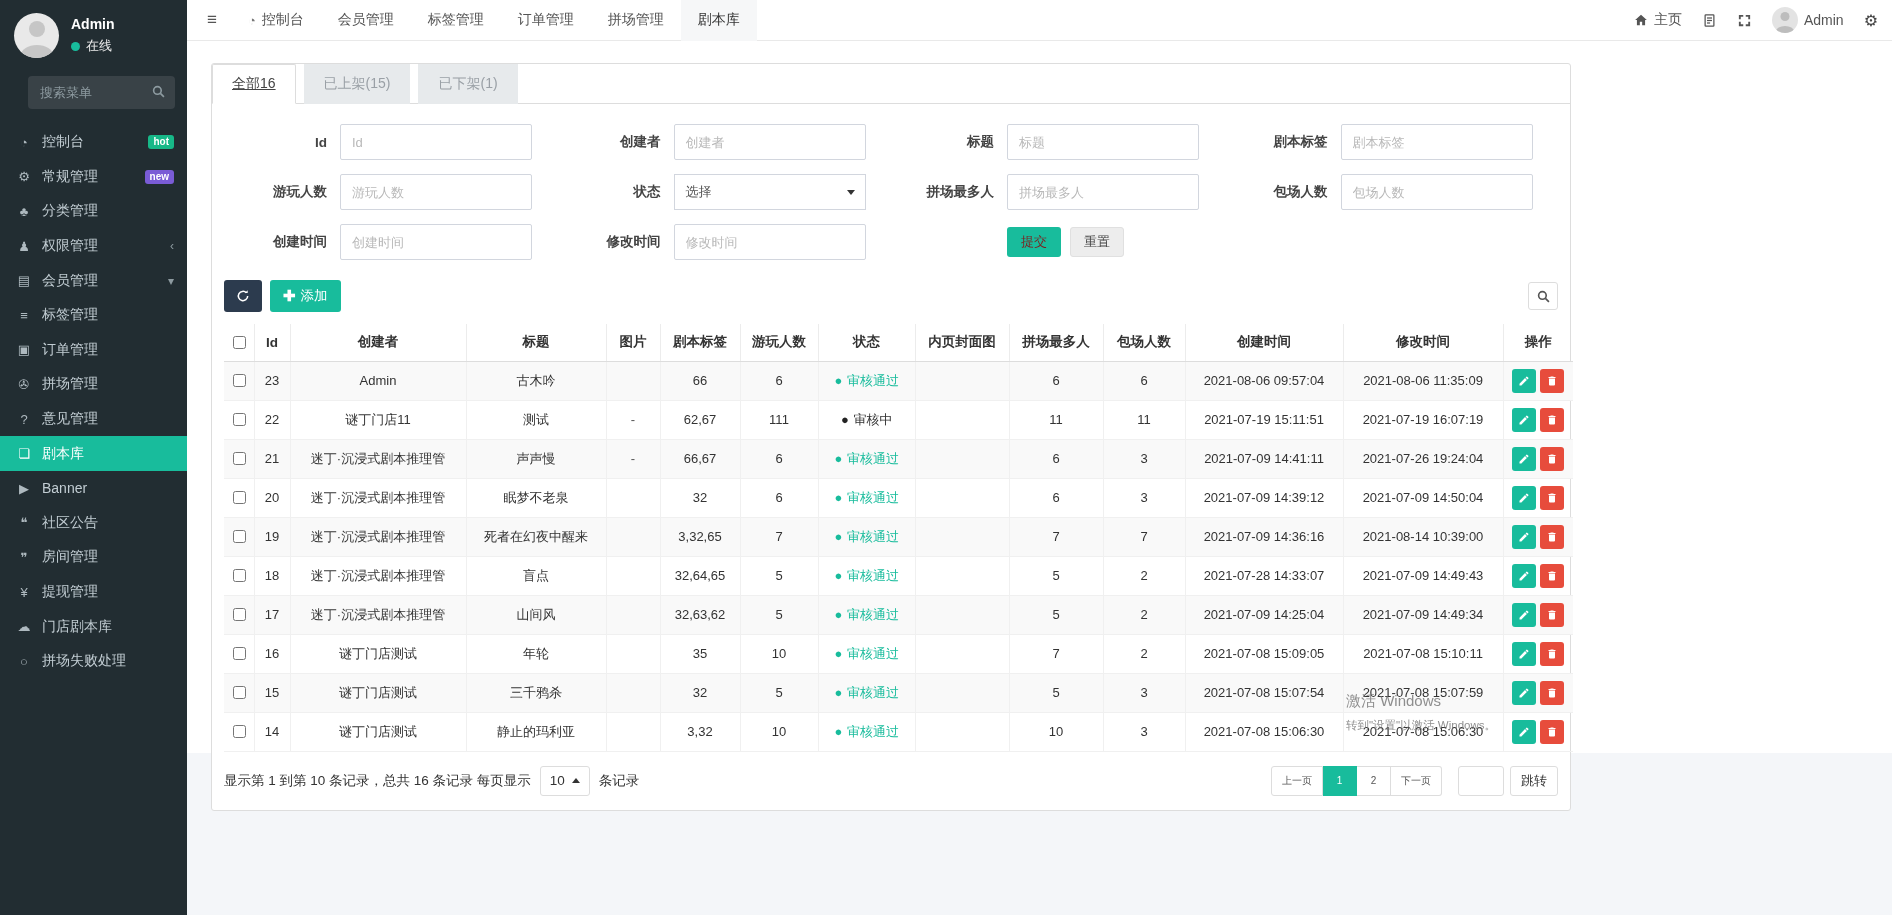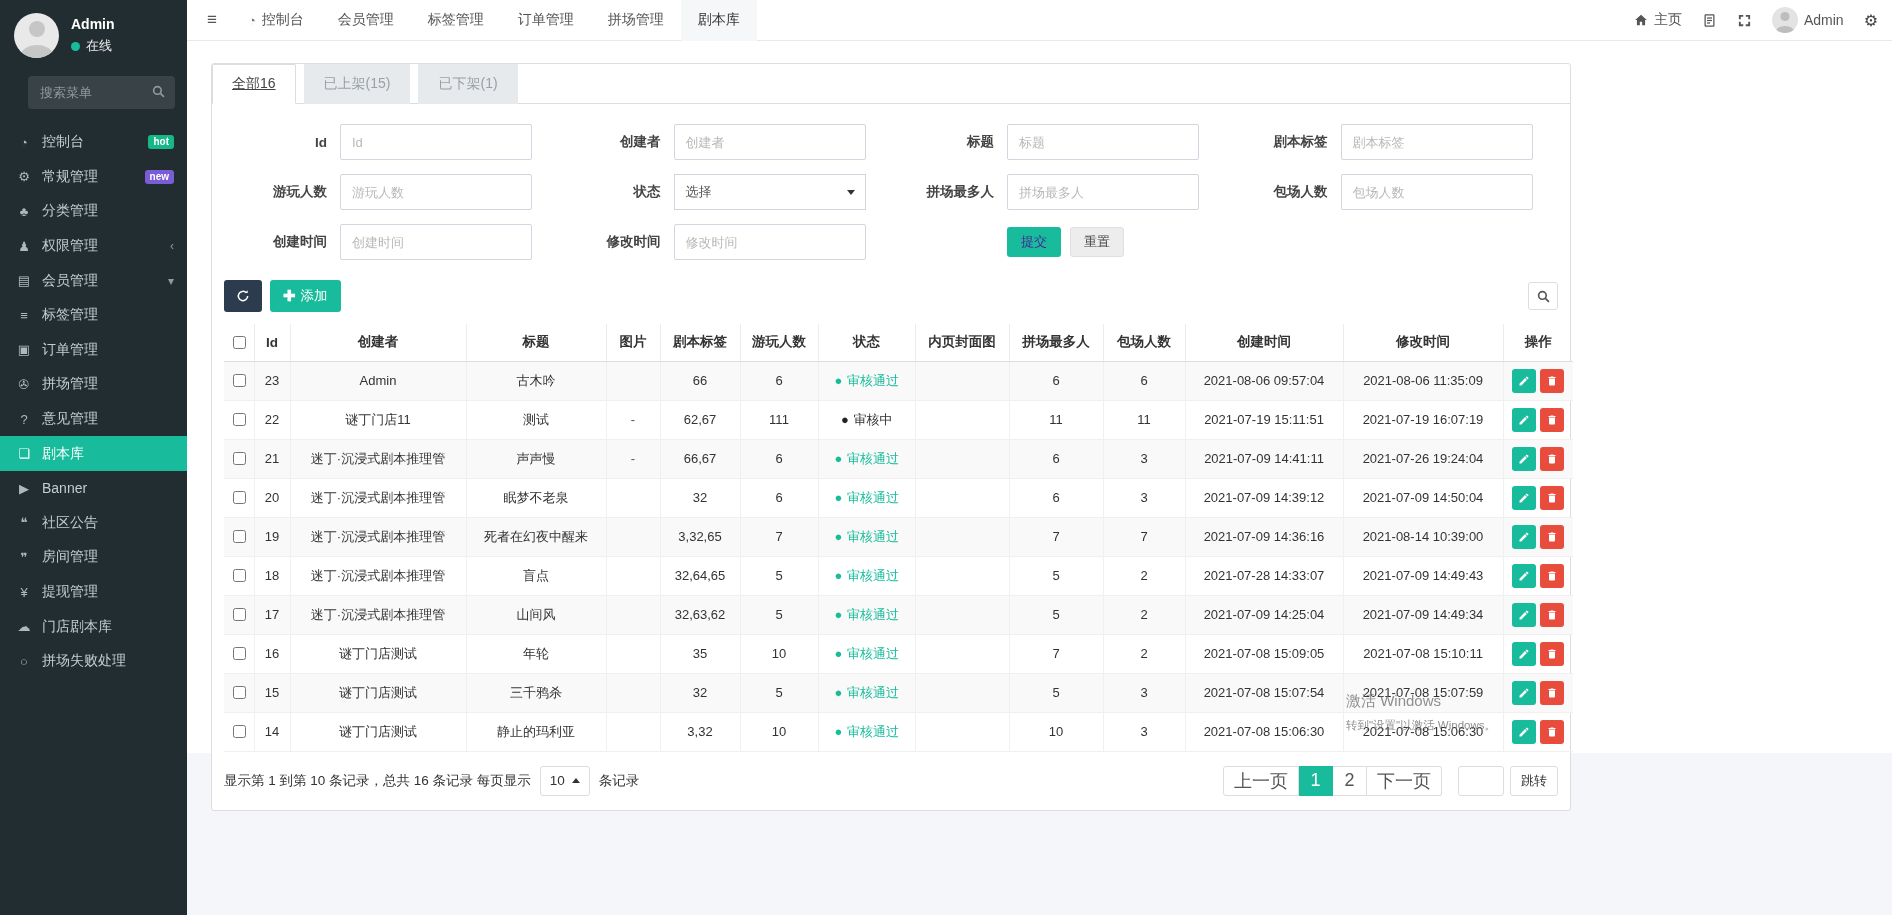--- a/index.html
+++ b/index.html
@@ -58,21 +58,21 @@
   
   .filters { display:grid; grid-template-columns:repeat(4,1fr); row-gap:14px; padding:20px 0 4px; }
   .field { display:flex; align-items:center; }
   .field label { width:116px; text-align:right; padding-right:13px; font-size:13.5px; color:#444; font-weight:bold; flex-shrink:0; }
   .field input { flex:1; max-width:192px; height:36px; border:1px solid #d2d6de; border-radius:2px; padding:0 11px; font-size:13px; color:#555; outline:none; }
   .field input::placeholder { color:#b8b8b8; }
   .sel { flex:1; max-width:192px; height:36px; border:1px solid #d2d6de; border-radius:0; background:#fff; display:flex; align-items:center; padding:0 11px; font-size:13px; color:#555; position:relative; cursor:pointer; }
   .caret-dn { position:absolute; right:10px; top:15px; width:0; height:0; border-left:4px solid transparent; border-right:4px solid transparent; border-top:5px solid #333; }
   .form-btns { display:flex; align-items:center; gap:9px; padding-left:116px; }
   .btn { height:30px; padding:0 13px; border-radius:3px; font-size:13px; border:1px solid transparent; display:inline-flex; align-items:center; justify-content:center; cursor:pointer; }
-  .btn-submit { background:#18bc9c; color:#4c1d95; }
+  .btn-submit { background:#18bc9c; color:#7f1d1d; }
   .btn-reset  { background:#ededed; color:#444; border-color:#e0e0e0; }
 
   
   .toolbar { display:flex; align-items:center; gap:8px; margin-top:16px; }
   .btn-refresh { width:38px; height:32px; background:#2c3b4e; color:#fff; border:none; border-radius:3px; display:flex; align-items:center; justify-content:center; cursor:pointer; }
   .btn-add { height:32px; background:#18bc9c; color:#fff; border:none; border-radius:3px; padding:0 13px; font-size:13.5px; display:flex; align-items:center; gap:5px; cursor:pointer; }
   .btn-add .plus { font-size:15px; font-weight:bold; }
   .btn-searchtoggle { margin-left:auto; width:30px; height:28px; background:#fff; border:1px solid #ddd; border-radius:3px; display:flex; align-items:center; justify-content:center; color:#555; cursor:pointer; }
 
   
@@ -91,21 +91,21 @@
   .cell-dash { color:#555; }
   .op { width:24px; height:24px; border:none; border-radius:3px; display:inline-flex; align-items:center; justify-content:center; color:#fff; margin:0 2px; cursor:pointer; }
   .op-edit { background:#18bc9c; }
   .op-del  { background:#e74c3c; }
 
   
   .pager { display:flex; align-items:center; margin-top:14px; font-size:13.5px; color:#333; }
   .page-size { height:30px; border:1px solid #ddd; border-radius:3px; background:#fff; display:inline-flex; align-items:center; gap:7px; padding:0 9px; margin:0 9px; cursor:pointer; color:#333; }
   .caret-up { width:0; height:0; border-left:4px solid transparent; border-right:4px solid transparent; border-bottom:5px solid #333; }
   .pages { margin-left:auto; display:flex; align-items:center; }
-  .page-btn { min-width:34px; height:30px; border:1px solid #ddd; border-left-width:0; background:#fff; color:#555; font-size:18px; display:inline-flex; align-items:center; justify-content:center; padding:0 10px; cursor:pointer; }
+  .page-btn { min-width:34px; height:30px; border:1px solid #ddd; border-left-width:0; background:#fff; color:#555; font-size:10px; display:inline-flex; align-items:center; justify-content:center; padding:0 10px; cursor:pointer; }
   .pages .page-btn:first-child { border-left-width:1px; border-radius:3px 0 0 3px; }
   .pages .page-btn:last-child { border-radius:0 3px 3px 0; }
   .page-btn.active { background:#18bc9c; border-color:#18bc9c; color:#fff; }
   .jump-input { width:46px; height:30px; border:1px solid #ddd; border-radius:3px; margin-left:16px; outline:none; padding:0 6px; font-size:13px; }
   .jump-btn { height:30px; border:1px solid #ddd; border-radius:3px; background:#fff; color:#333; font-size:13px; padding:0 10px; margin-left:6px; cursor:pointer; }
 
   .watermark { position:absolute; left:1346px; top:692px; color:rgba(112,112,112,.78); pointer-events:none; z-index:5; }
   .wm1 { font-size:15px; }
   .wm2 { font-size:11.5px; margin-top:7px; }
 

